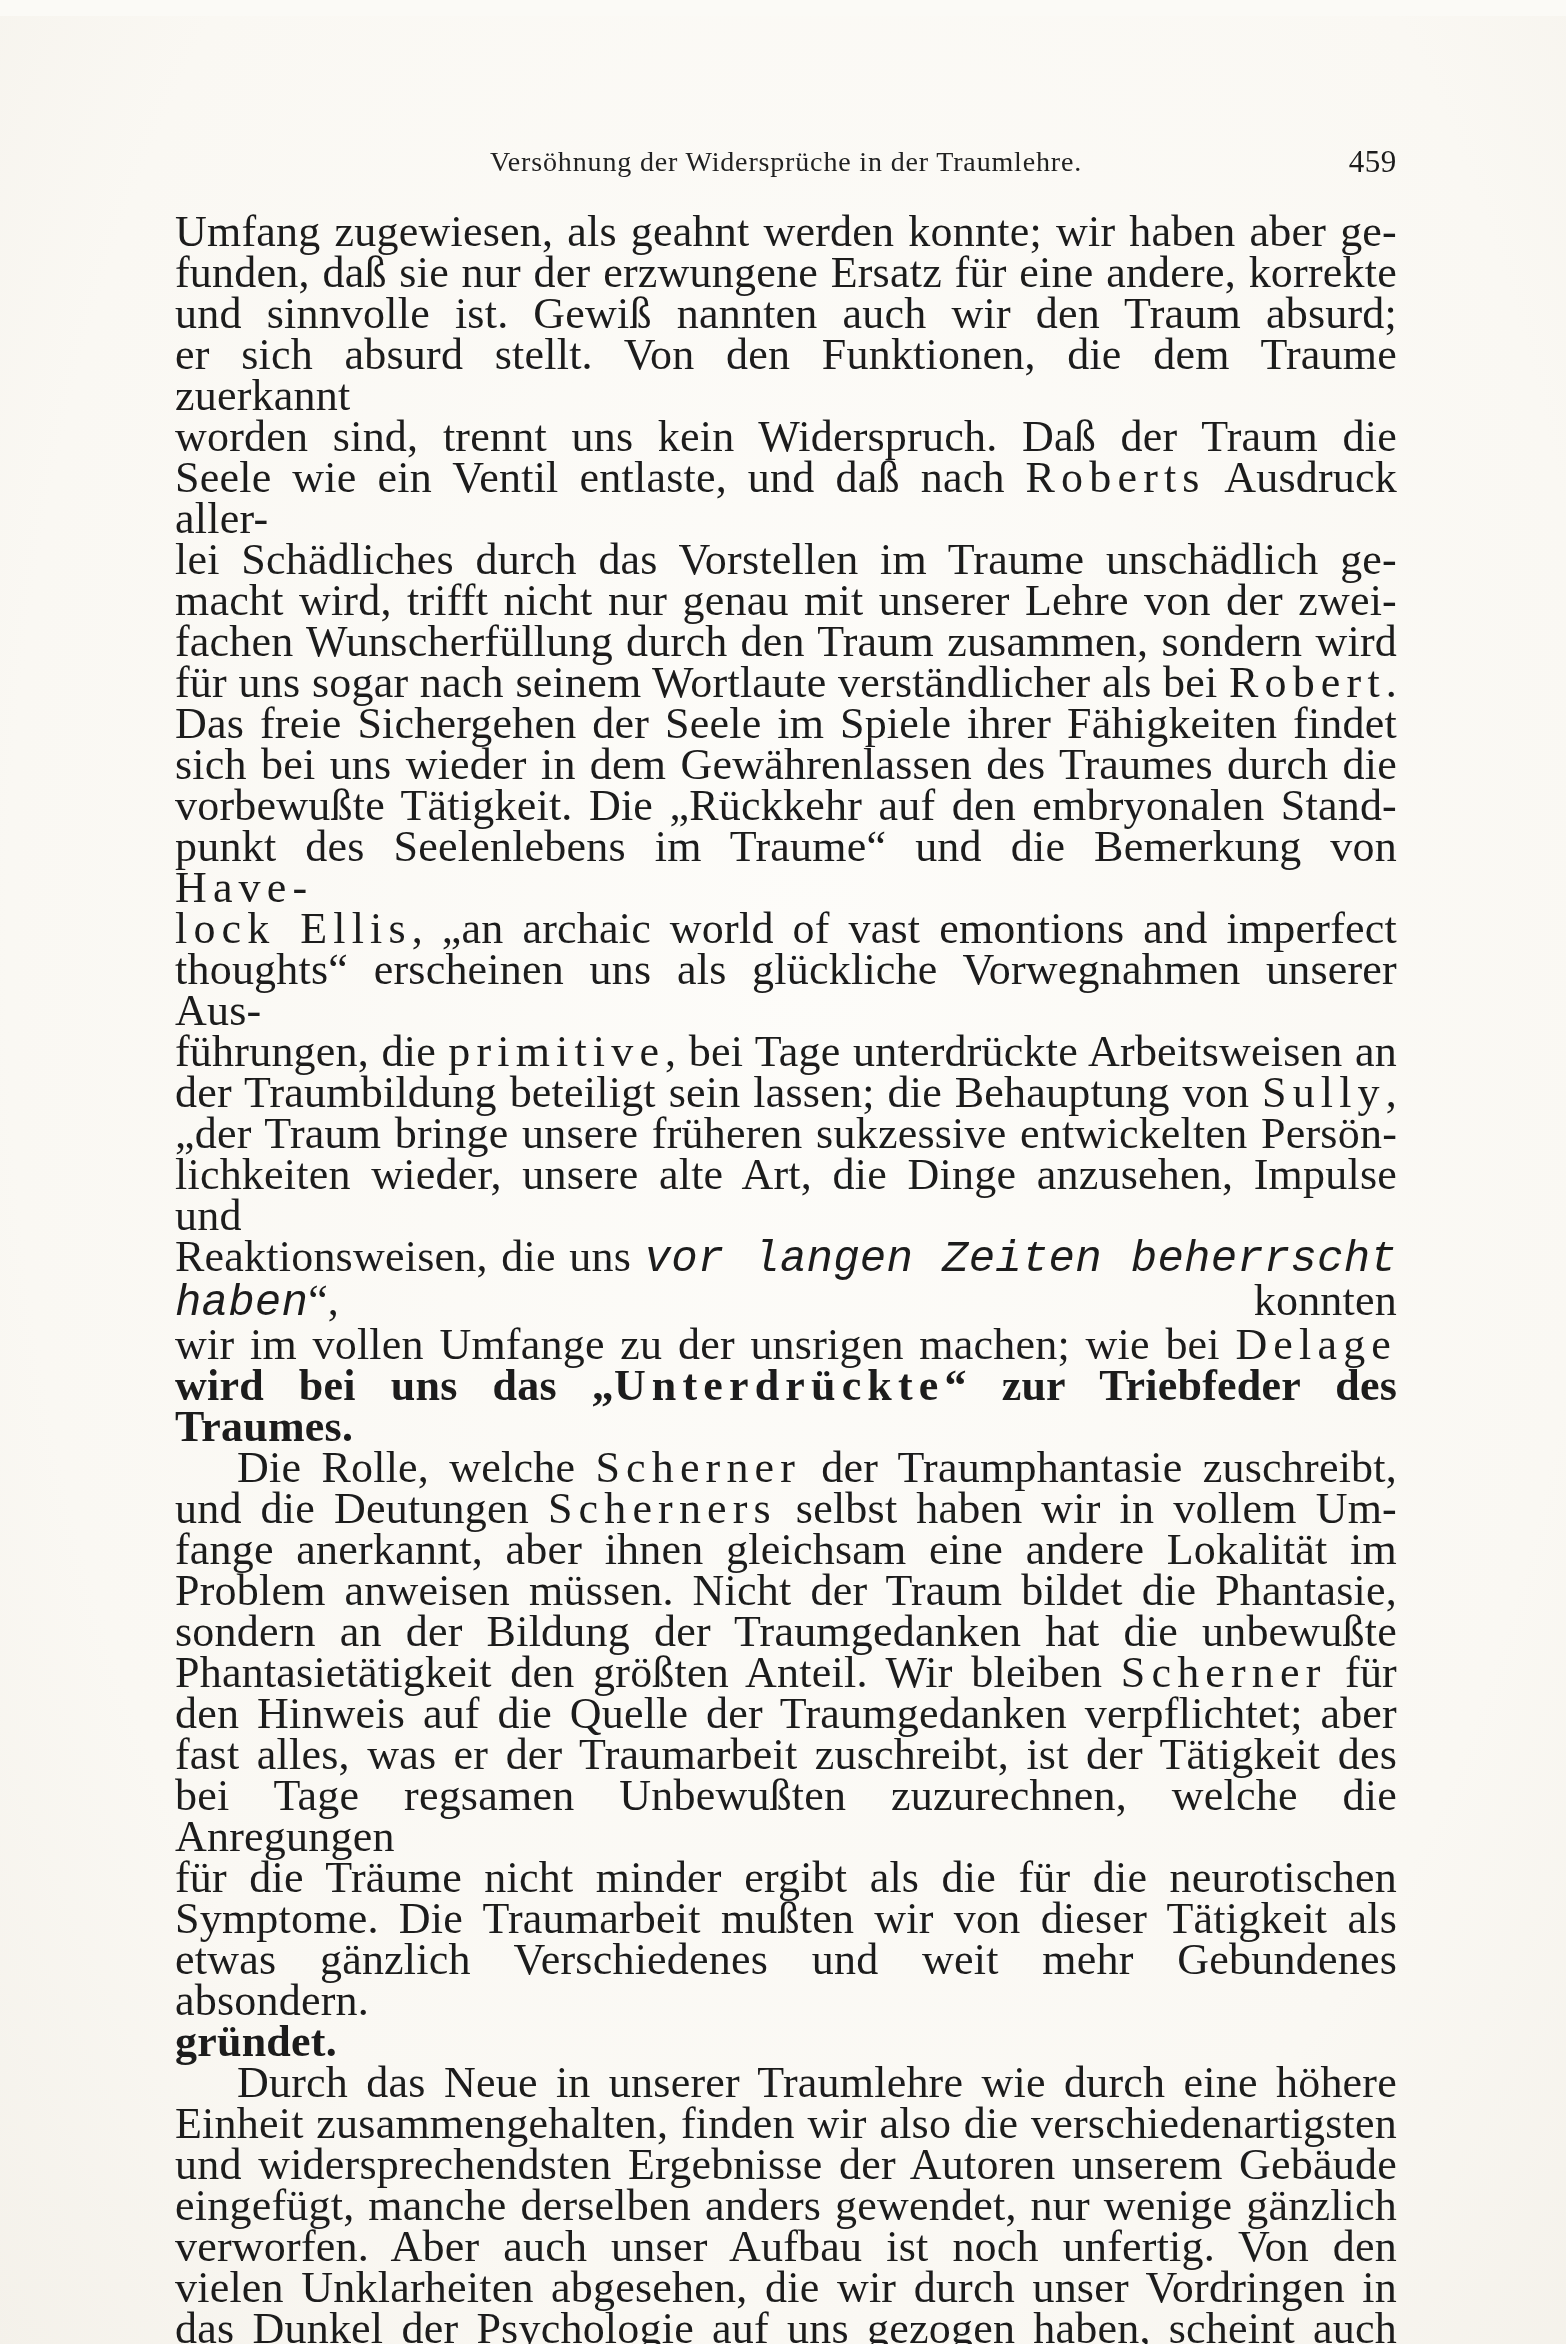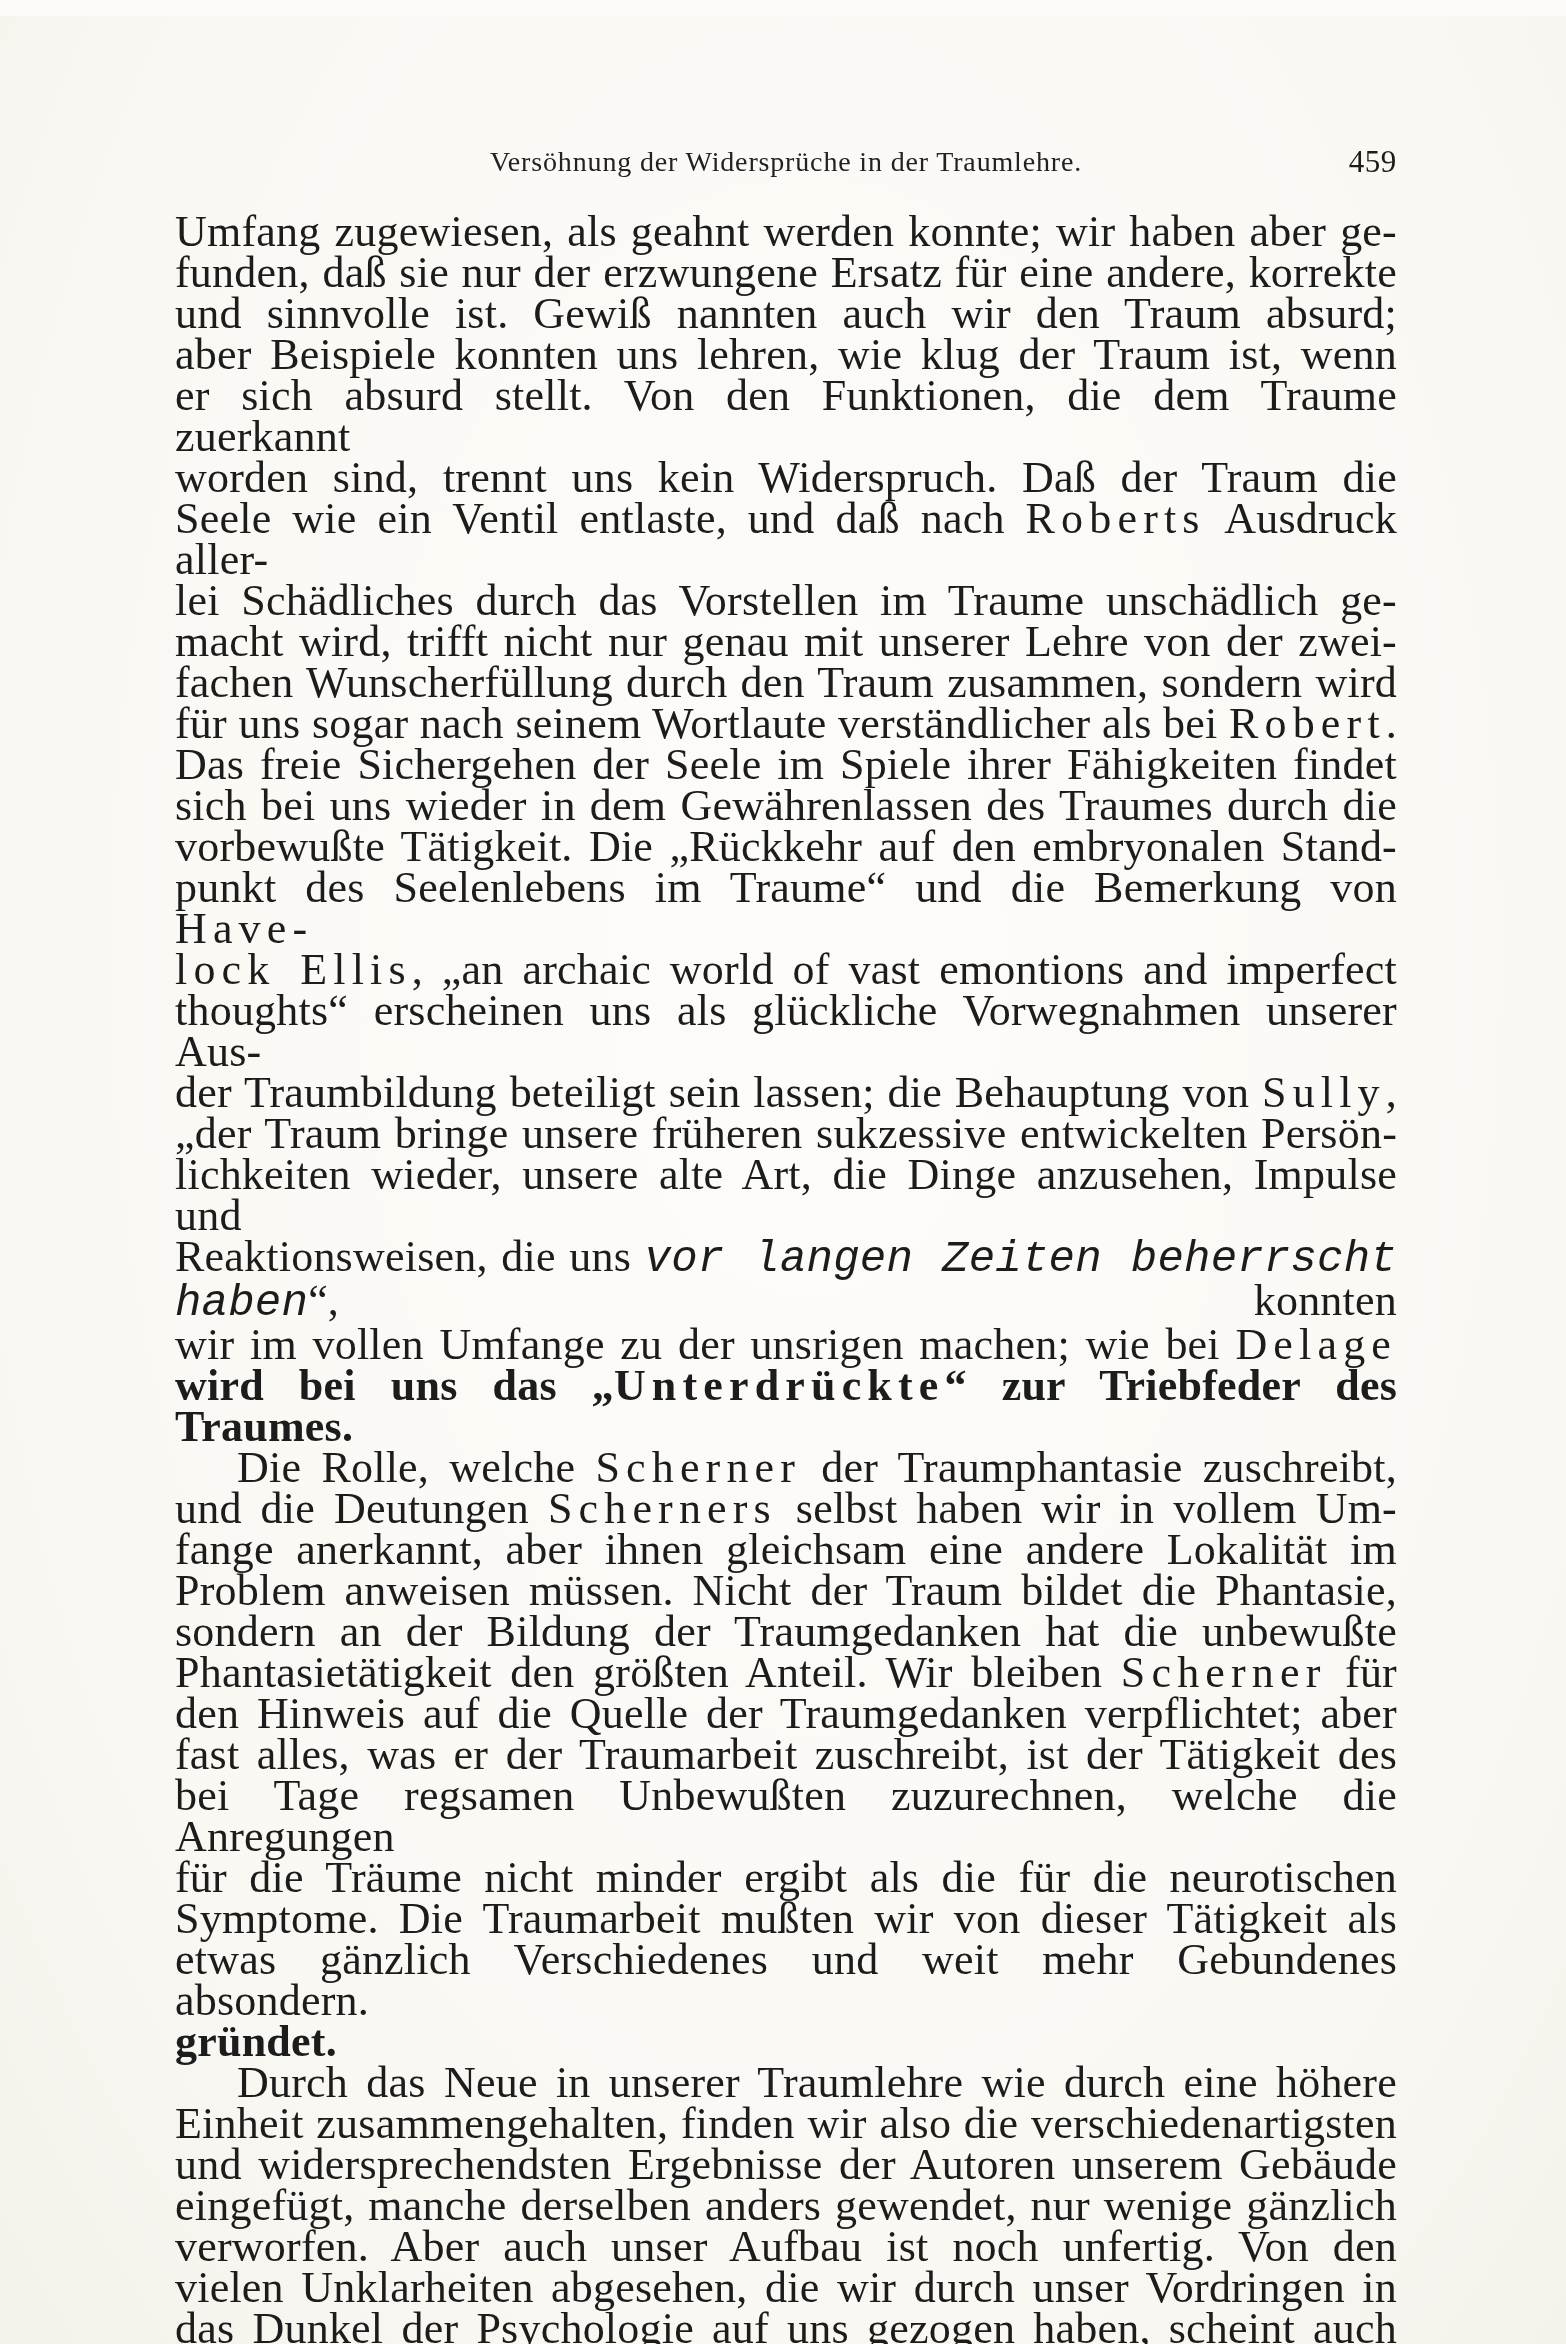--- a/index.html
+++ b/index.html
@@ -80,34 +80,34 @@
 <div class="page">
   <div class="running-head">
     <span class="head-title">Versöhnung der Widersprüche in der Traumlehre.</span>
     <span class="head-page">459</span>
   </div>
   <div class="body-text">
       <div class="paragraph">
         <div class="line"><span>Umfang zugewiesen, als geahnt werden konnte; wir haben aber ge-</span></div>
         <div class="line"><span>funden, daß sie nur der erzwungene Ersatz für eine andere, korrekte</span></div>
         <div class="line"><span>und sinnvolle ist. Gewiß nannten auch wir den Traum absurd;</span></div>
-        <div class="line"><span>aber Beispiele konnten uns lehren, wie klug der Traum ist, wenn</span></div>
         <div class="line"><span>er sich absurd stellt. Von den Funktionen, die dem Traume zuerkannt</span></div>
         <div class="line"><span>worden sind, trennt uns kein Widerspruch. Daß der Traum die</span></div>
         <div class="line"><span>Seele wie ein Ventil entlaste, und daß nach </span><span class="sperr">Roberts</span><span> Ausdruck aller-</span></div>
         <div class="line"><span>lei Schädliches durch das Vorstellen im Traume unschädlich ge-</span></div>
         <div class="line"><span>macht wird, trifft nicht nur genau mit unserer Lehre von der zwei-</span></div>
         <div class="line"><span>fachen Wunscherfüllung durch den Traum zusammen, sondern wird</span></div>
         <div class="line"><span>für uns sogar nach seinem Wortlaute verständlicher als bei </span><span class="sperr">Robert</span><span>.</span></div>
         <div class="line"><span>Das freie Sichergehen der Seele im Spiele ihrer Fähigkeiten findet</span></div>
         <div class="line"><span>sich bei uns wieder in dem Gewährenlassen des Traumes durch die</span></div>
         <div class="line"><span>vorbewußte Tätigkeit. Die „Rückkehr auf den embryonalen Stand-</span></div>
         <div class="line"><span>punkt des Seelenlebens im Traume“ und die Bemerkung von </span><span class="sperr">Have-</span></div>
         <div class="line"><span class="sperr">lock Ellis</span><span>, „an archaic world of vast emontions and imperfect</span></div>
         <div class="line"><span>thoughts“ erscheinen uns als glückliche Vorwegnahmen unserer Aus-</span></div>
+        <div class="line"><span>führungen, die </span><span class="sperr">primitive</span><span>, bei Tage unterdrückte Arbeitsweisen an</span></div>
         <div class="line"><span>der Traumbildung beteiligt sein lassen; die Behauptung von </span><span class="sperr">Sully</span><span>,</span></div>
         <div class="line"><span>„der Traum bringe unsere früheren sukzessive entwickelten Persön-</span></div>
         <div class="line"><span>lichkeiten wieder, unsere alte Art, die Dinge anzusehen, Impulse und</span></div>
         <div class="line"><span>Reaktionsweisen, die uns </span><span class="it">vor langen Zeiten beherrscht haben</span><span>“, konnten</span></div>
         <div class="line"><span>wir im vollen Umfange zu der unsrigen machen; wie bei </span><span class="sperr">Delage</span></div>
         <div class="line lastline"><span>wird bei uns das „</span><span class="sperr">Unterdrückte</span><span>“ zur Triebfeder des Traumes.</span></div>
       </div>
       <div class="paragraph">
         <div class="line indent"><span>Die Rolle, welche </span><span class="sperr">Scherner</span><span> der Traumphantasie zuschreibt,</span></div>
         <div class="line"><span>und die Deutungen </span><span class="sperr">Scherners</span><span> selbst haben wir in vollem Um-</span></div>

